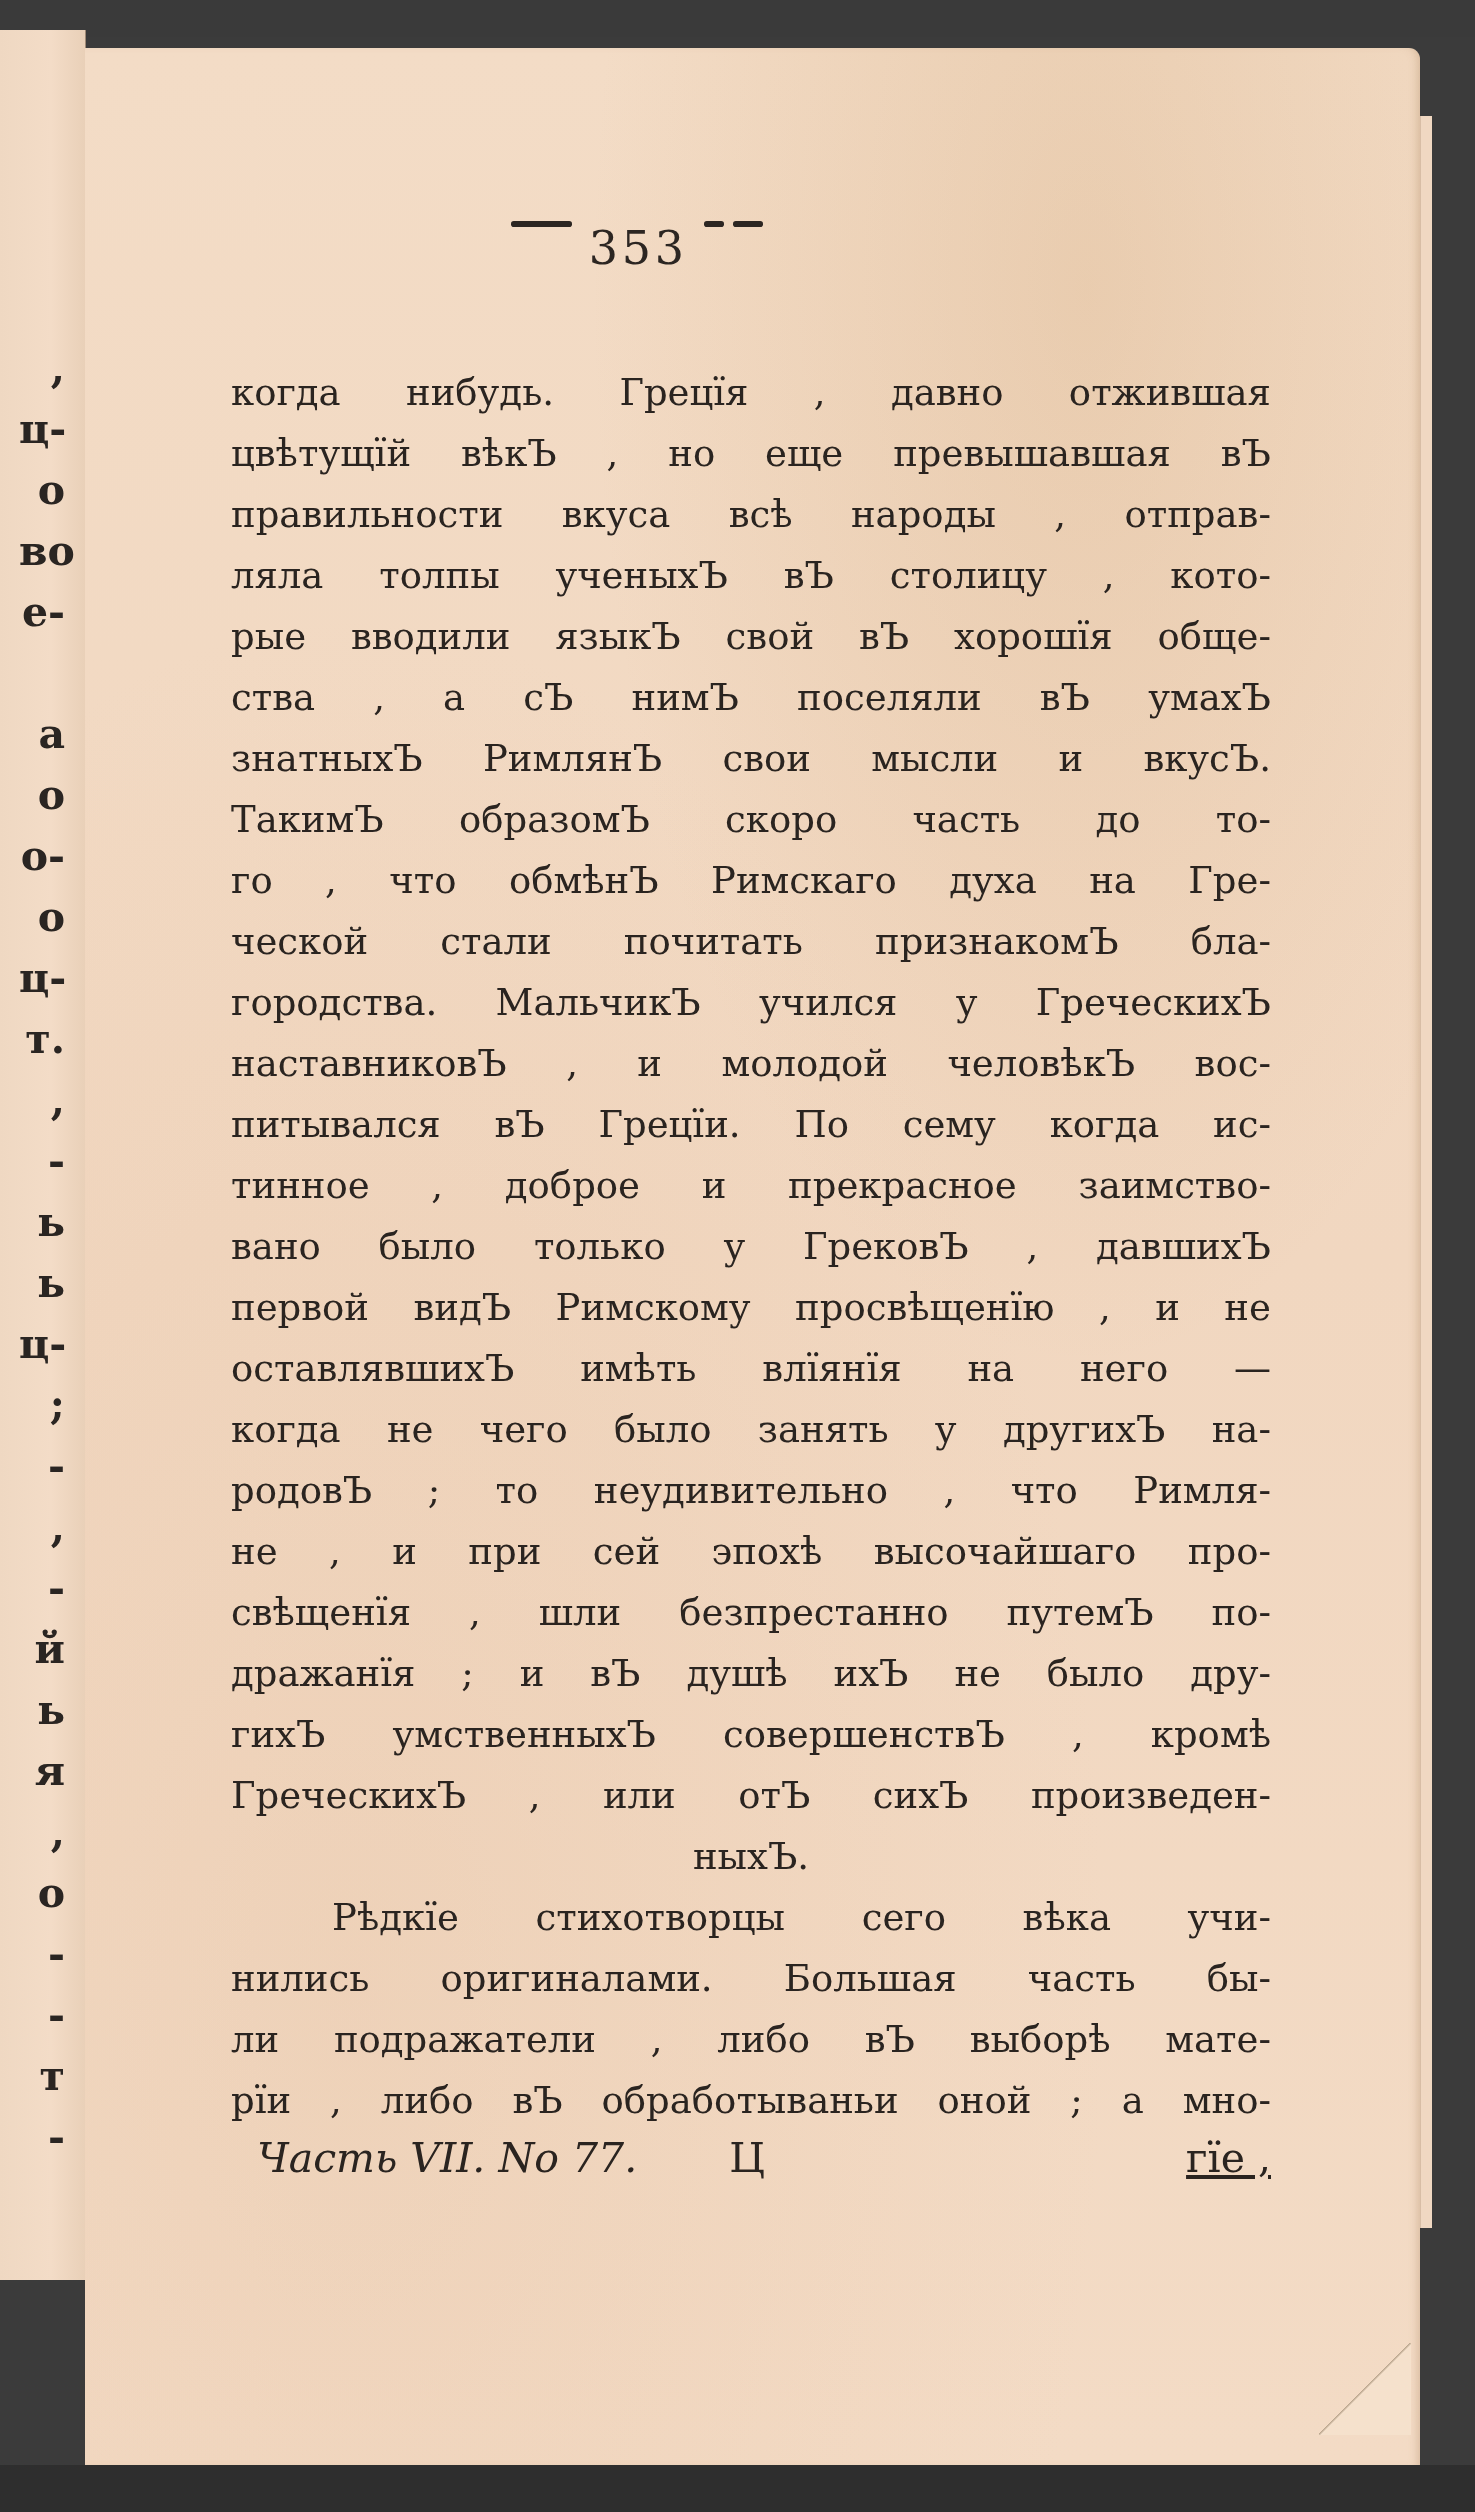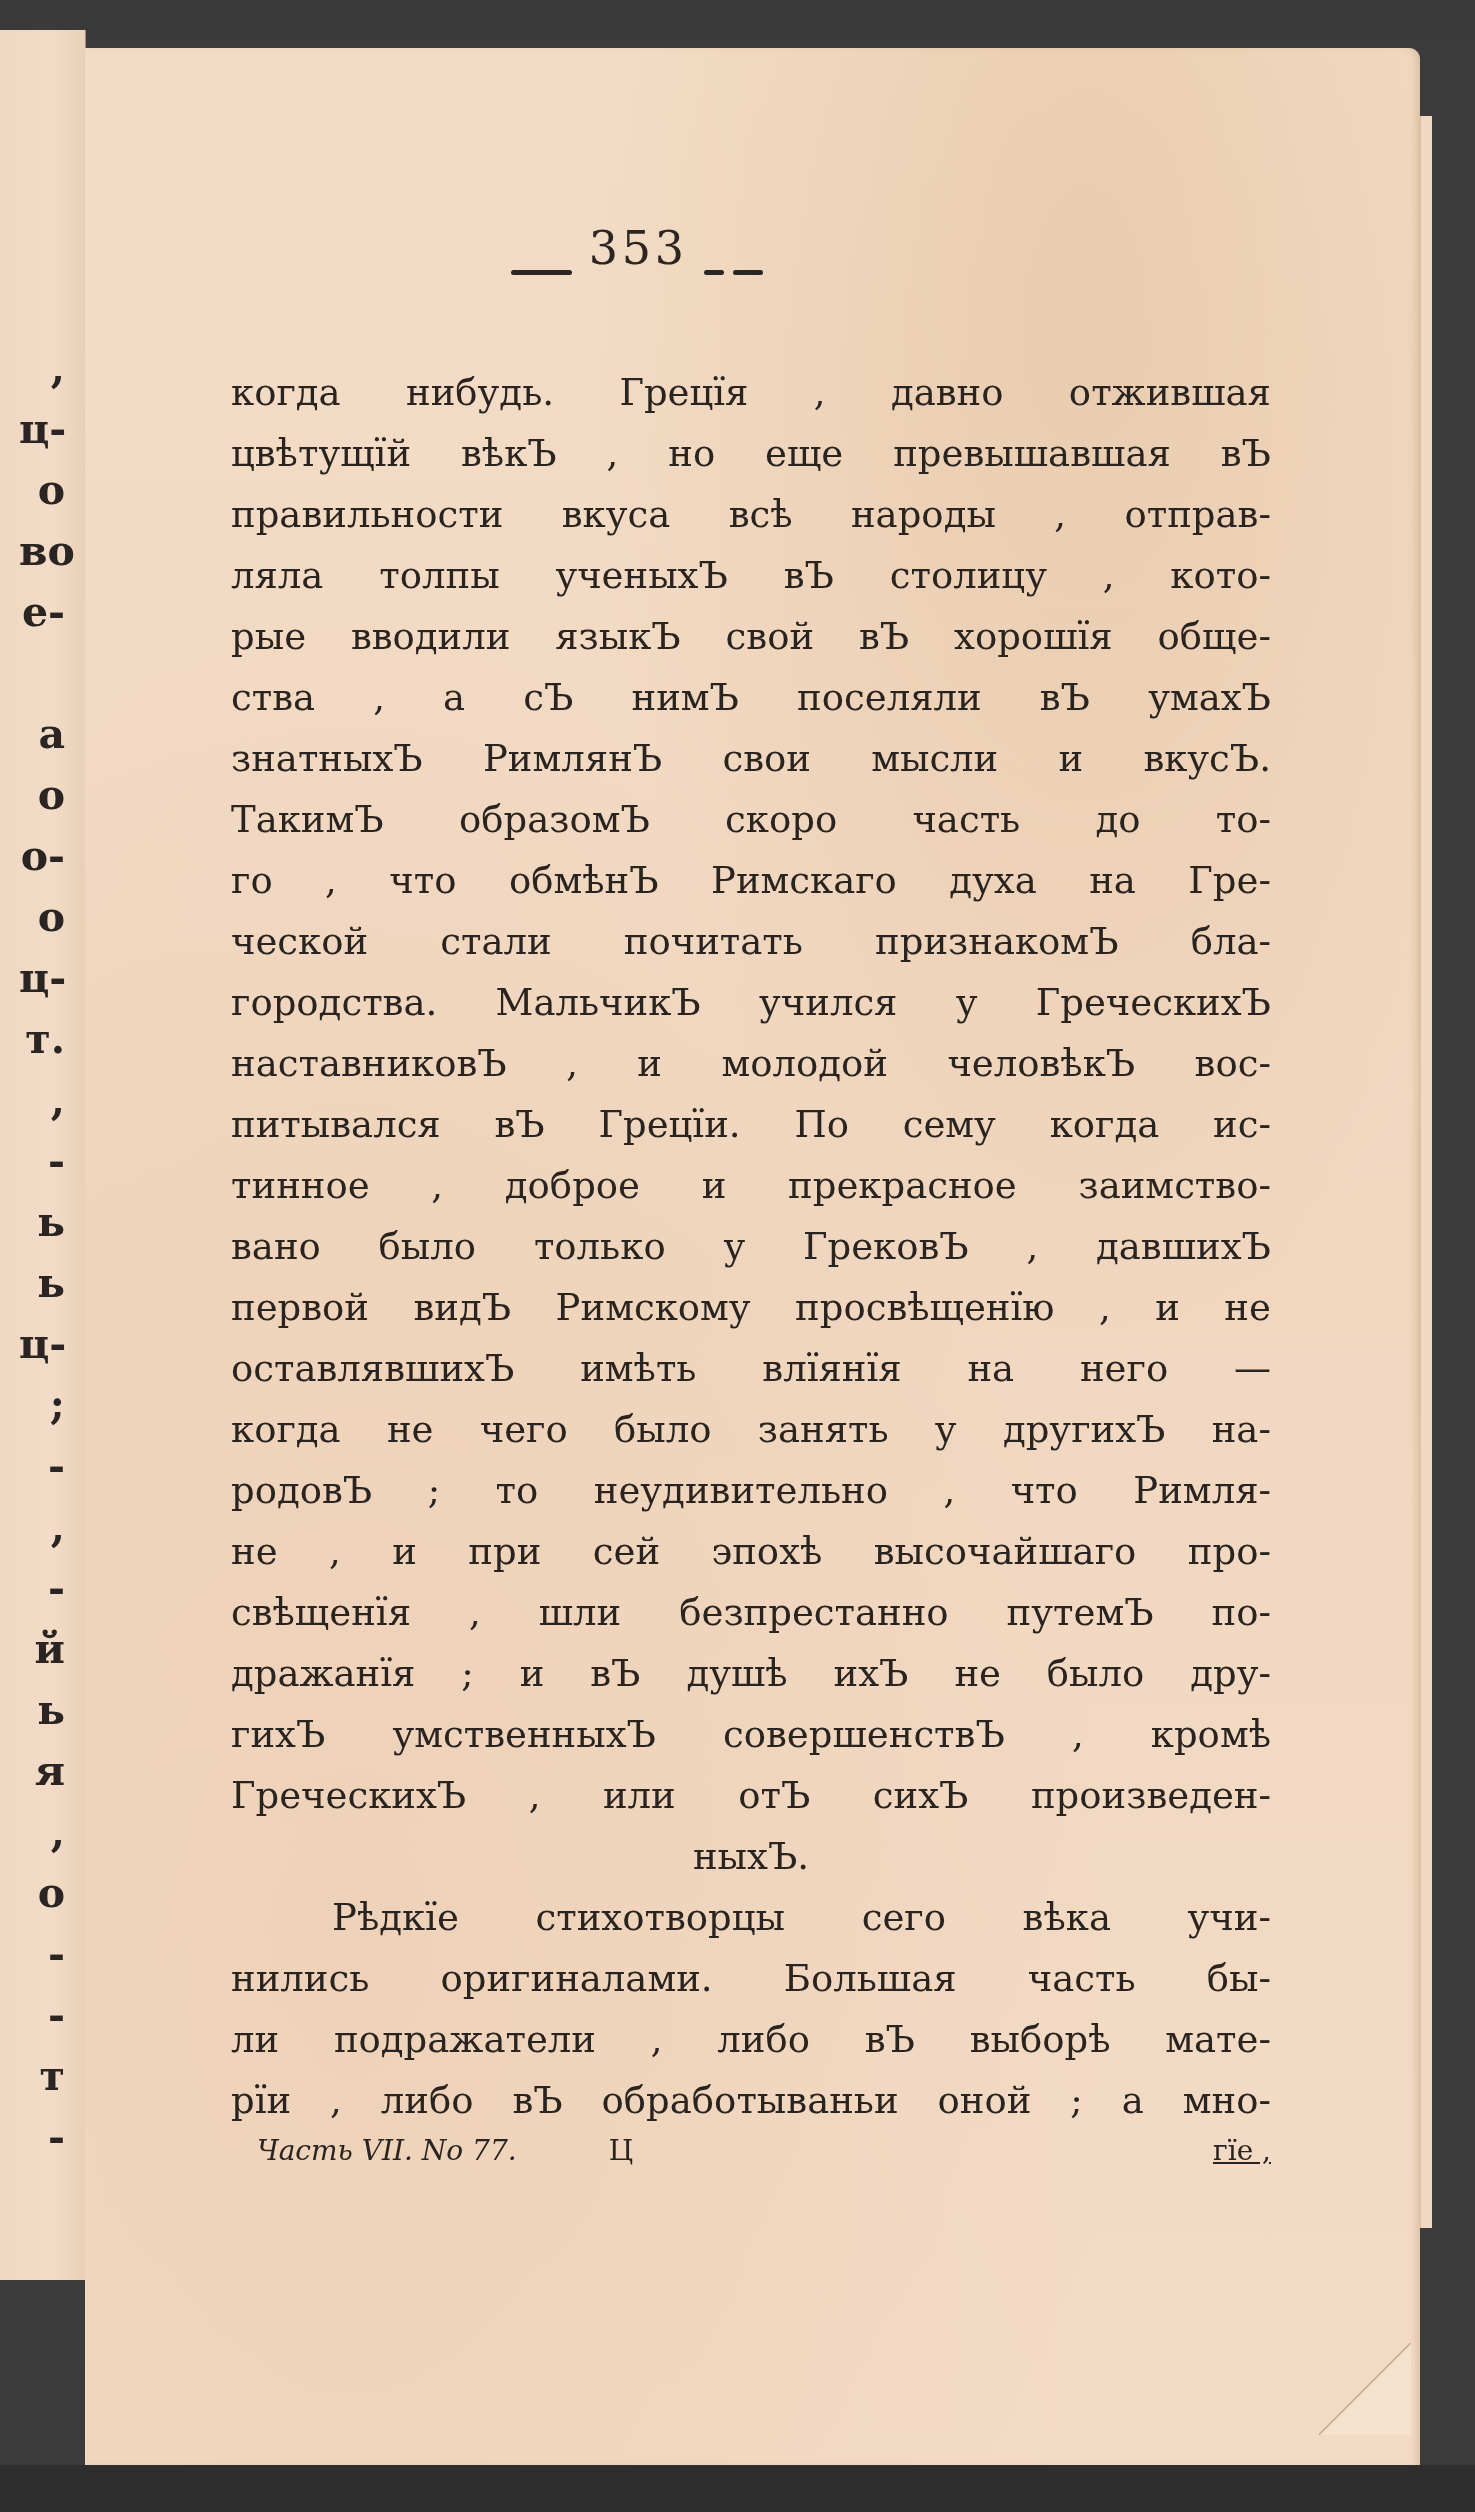--- a/index.html
+++ b/index.html
@@ -31,36 +31,36 @@
     .page-stack {
       position: absolute; left: 1420px; top: 116px; width: 11px; height: 2112px;
       background: #f0d8c2; border-left: 1.8px solid #d8bea6;
     }
     .fold-corner {
       position: absolute; left: 1319px; top: 2343px; width: 92px; height: 92px;
       background: linear-gradient(135deg, transparent 49%, #b8a48c 49.5%, #f5e1cc 51%);
     }
     .header {
       position: absolute; left: 0; top: 173px; width: 100%;
-      display: flex; justify-content: center; align-items: flex-end; gap: 0;
+      display: flex; justify-content: center; align-items: flex-start; gap: 0;
       padding-right: 231px; box-sizing: border-box;
     }
     .header .rule { display: inline-block; height: 5.5px; background: #2c2622; border-radius: 2.8px; }
     .header .num { font-size: 46px; color: #2c2622; margin: 0 16.6px; letter-spacing: 3.7px; }
     .text {
       position: absolute; left: 146px; top: 314px; width: 1040px;
       color: #2a2420; font-size: 37px; line-height: 61px;
     }
     .line { display: flex; justify-content: space-between; white-space: nowrap; height: 61px; }
     .line.last { justify-content: center; }
     .line.indent { padding-left: 101px; }
     .line span.w { display: inline-block; }
     .footer {
       position: absolute; left: 172px; top: 2086px; width: 1014px;
-      font-size: 28px; color: #2a2420; display: flex; align-items: baseline;
+      font-size: 41px; color: #2a2420; display: flex; align-items: baseline;
     }
     .footer .sig { font-style: italic; }
     .footer .mark { margin-left: 92px; }
     .footer .catch { margin-left: auto; text-decoration: underline; }
     .dark-bottom { position: absolute; left: 0; top: 2465px; width: 1476px; height: 47px; background: #2e2e2e; }
   </style>
 </head>
 <body>
 
 <div class="dark-top"></div>

